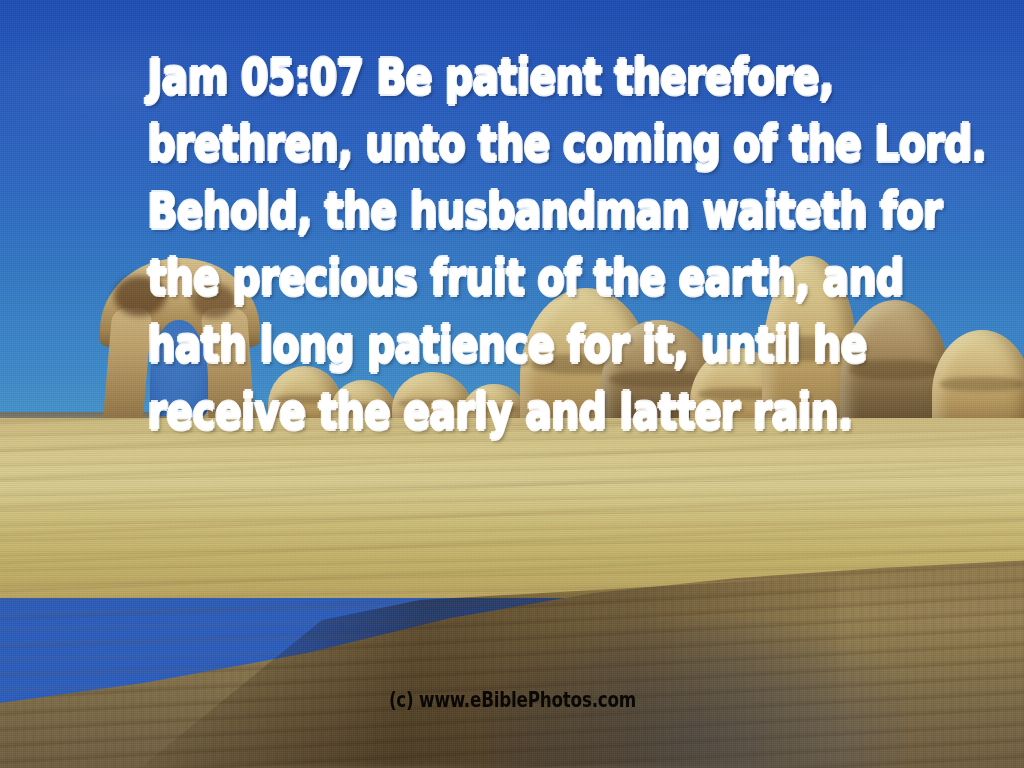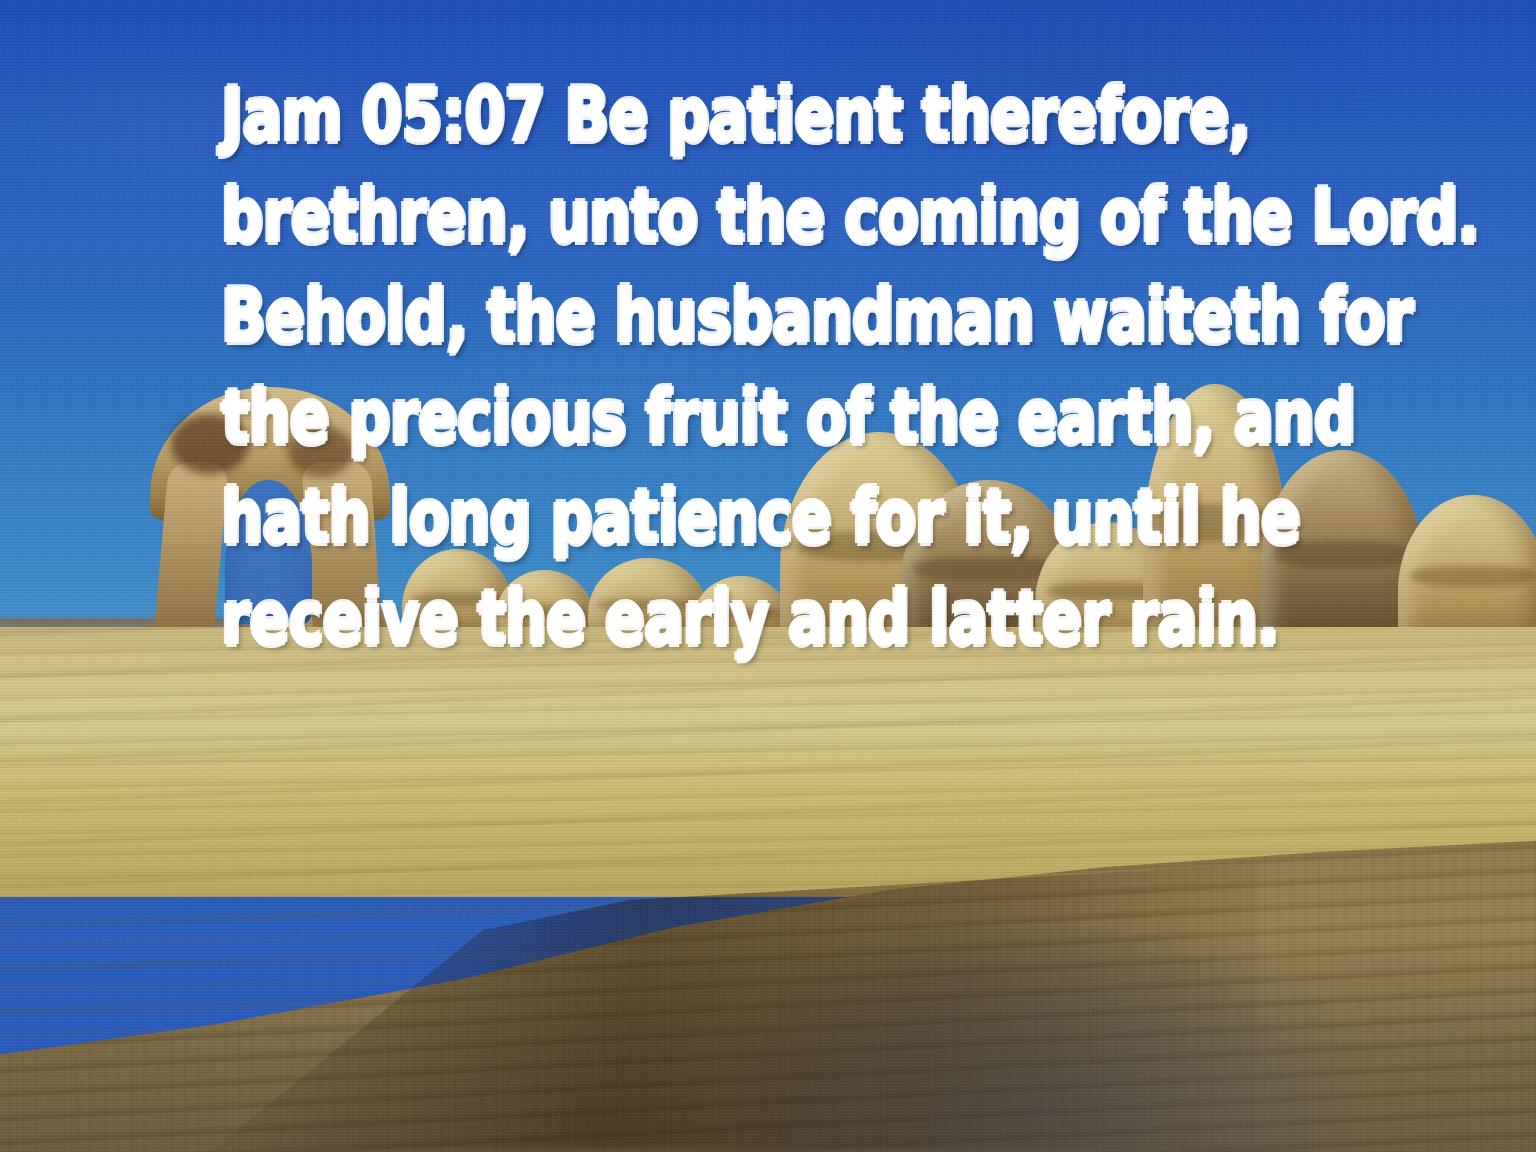--- a/index.html
+++ b/index.html
@@ -349,14 +349,17 @@
 
   <div id="verse">
     <span class="verse-line">Jam 05:07 Be patient therefore,</span>
     <span class="verse-line">brethren, unto the coming of the Lord.</span>
     <span class="verse-line">Behold, the husbandman waiteth for</span>
     <span class="verse-line">the precious fruit of the earth, and</span>
     <span class="verse-line">hath long patience for it, until he</span>
     <span class="verse-line">receive the early and latter rain.</span>
   </div>
 
+  <div id="watermark">
+    <span class="wm-text">(c) www.eBiblePhotos.com</span>
+  </div>
 
 </div>
 
 </body></html>

